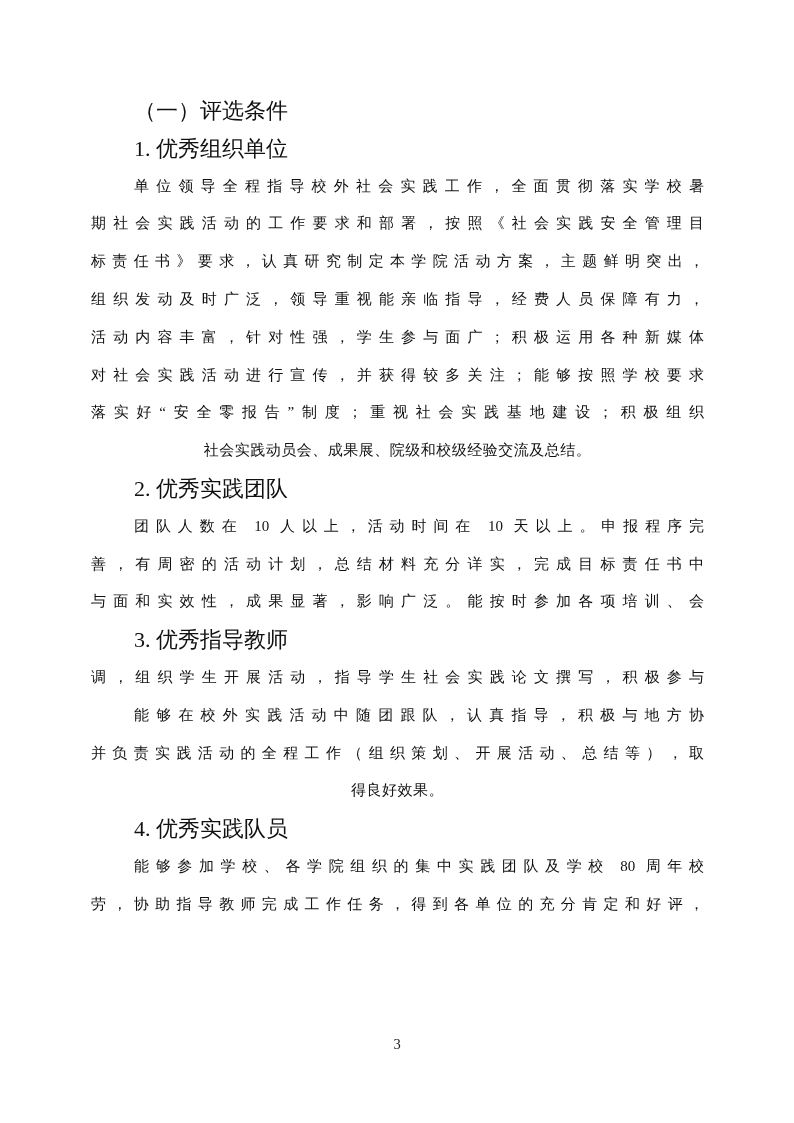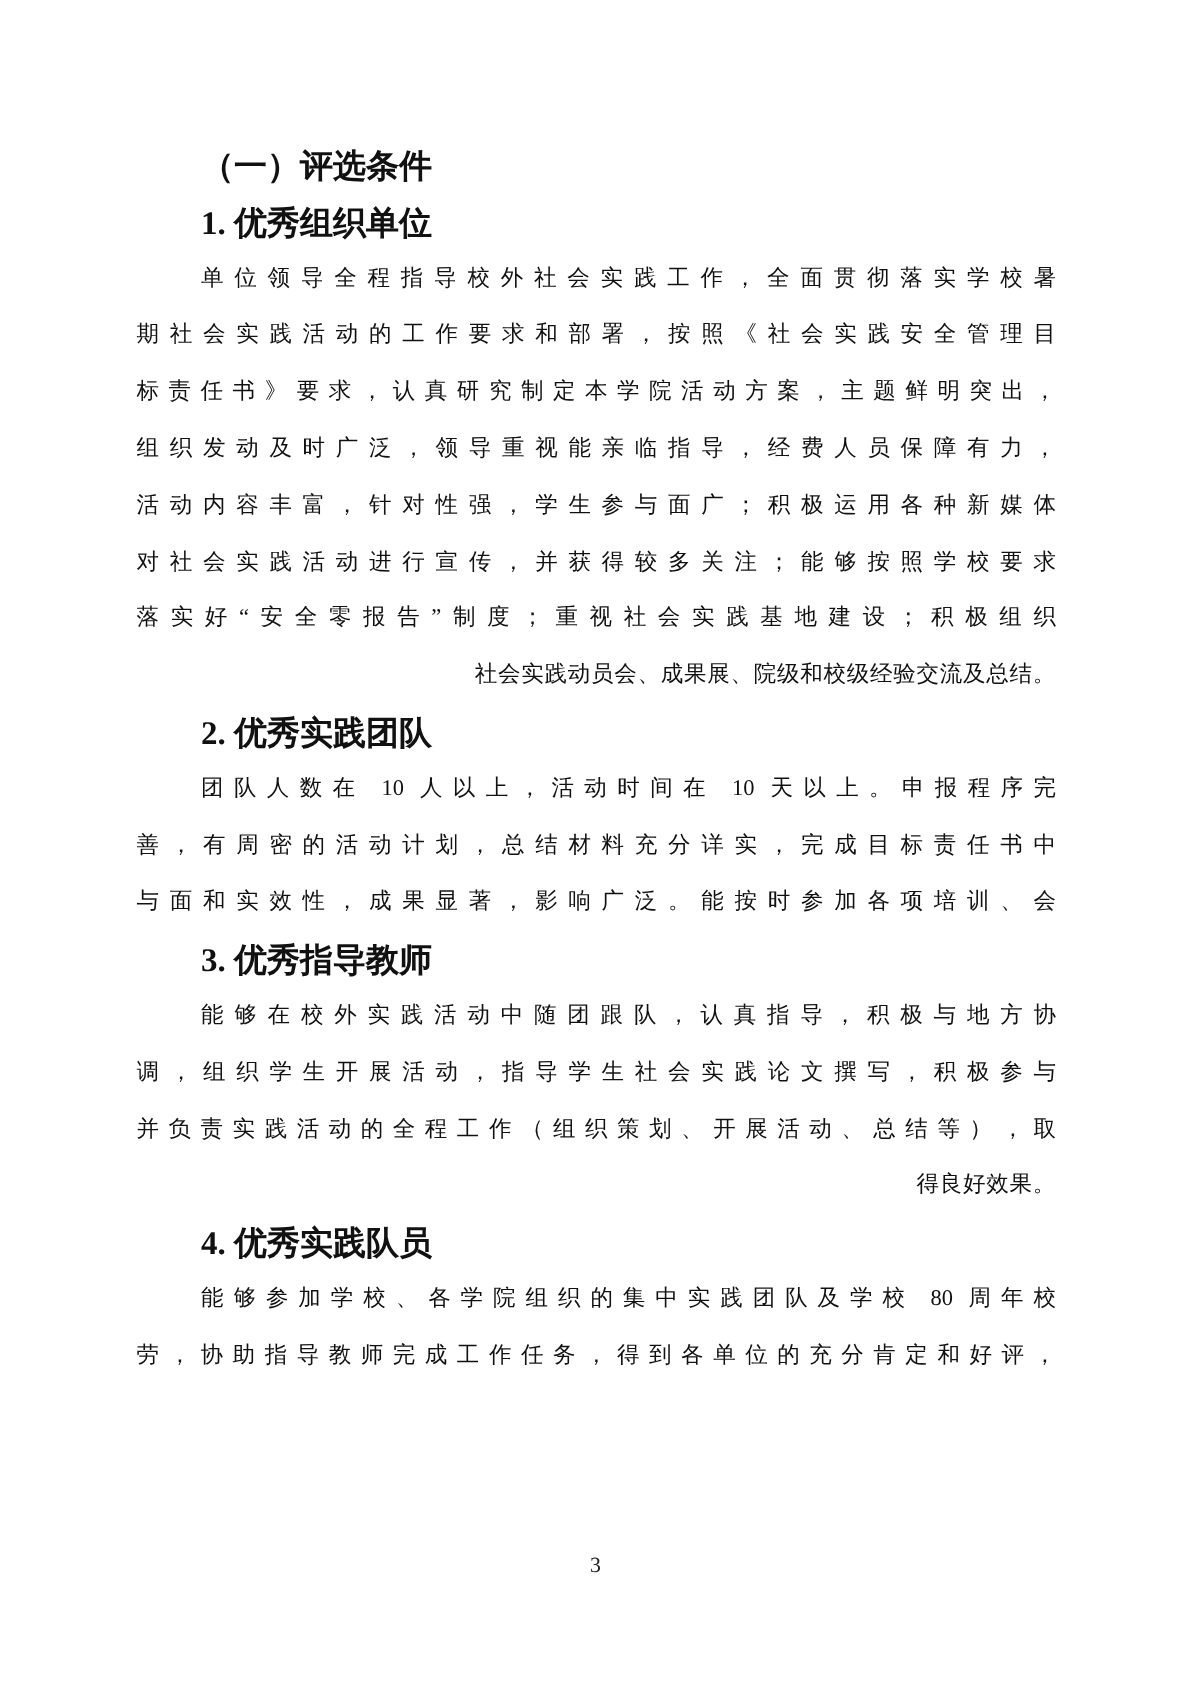--- a/index.html
+++ b/index.html
@@ -32,25 +32,25 @@
     white-space: normal;
     text-align: justify;
     text-align-last: justify;
     -moz-text-align-last: justify;
     overflow: hidden;
   }
   .indent {
     text-indent: 43px;
   }
   .shortline {
-    text-align: right;
+    text-align: center;
     letter-spacing: 0.5px;
   }
   .heading {
-    font-weight: bold;
+    font-weight: normal;
     padding-left: 43px;
     font-size: 22px;
   }
   .page-number {
     position: absolute;
     top: 1034px;
     left: 0;
     width: 794px;
     text-align: center;
     font-size: 14.5px;
@@ -75,22 +75,22 @@
     <div class="line jline">对社会实践活动进行宣传，并获得较多关注；能够按照学校要求</div>
     <div class="line jline">落实好“安全零报告”制度；重视社会实践基地建设；积极组织</div>
     <div class="line shortline">社会实践动员会、成果展、院级和校级经验交流及总结。</div>
 
     <div class="line heading">2. 优秀实践团队</div>
     <div class="line jline indent">团队人数在 10 人以上，活动时间在 10 天以上。申报程序完</div>
     <div class="line jline">善，有周密的活动计划，总结材料充分详实，完成目标责任书中</div>
     <div class="line jline">与面和实效性，成果显著，影响广泛。能按时参加各项培训、会</div>
 
     <div class="line heading">3. 优秀指导教师</div>
+    <div class="line jline">调，组织学生开展活动，指导学生社会实践论文撰写，积极参与</div>
     <div class="line jline indent">能够在校外实践活动中随团跟队，认真指导，积极与地方协</div>
-    <div class="line jline">调，组织学生开展活动，指导学生社会实践论文撰写，积极参与</div>
     <div class="line jline">并负责实践活动的全程工作（组织策划、开展活动、总结等），取</div>
     <div class="line shortline">得良好效果。</div>
 
     <div class="line heading">4. 优秀实践队员</div>
     <div class="line jline indent">能够参加学校、各学院组织的集中实践团队及学校 80 周年校</div>
     <div class="line jline">劳，协助指导教师完成工作任务，得到各单位的充分肯定和好评，</div>
 
   </div>
 
   <div class="page-number">3</div>

